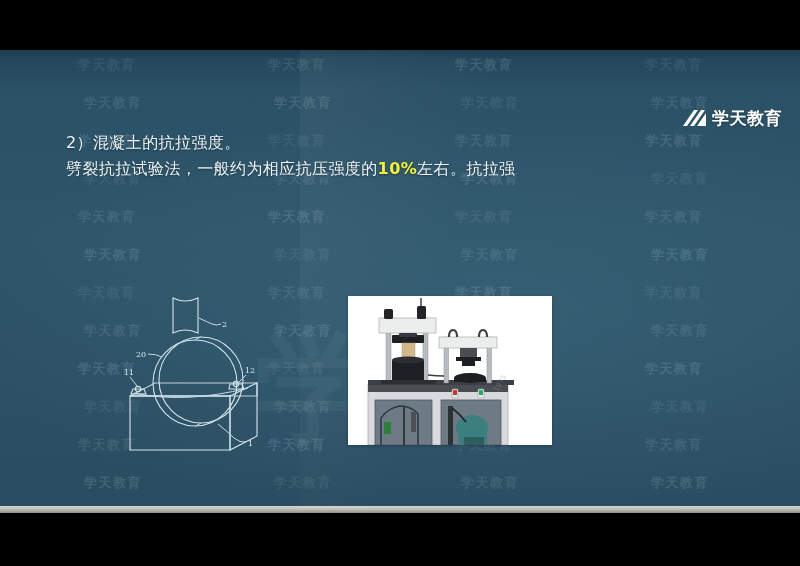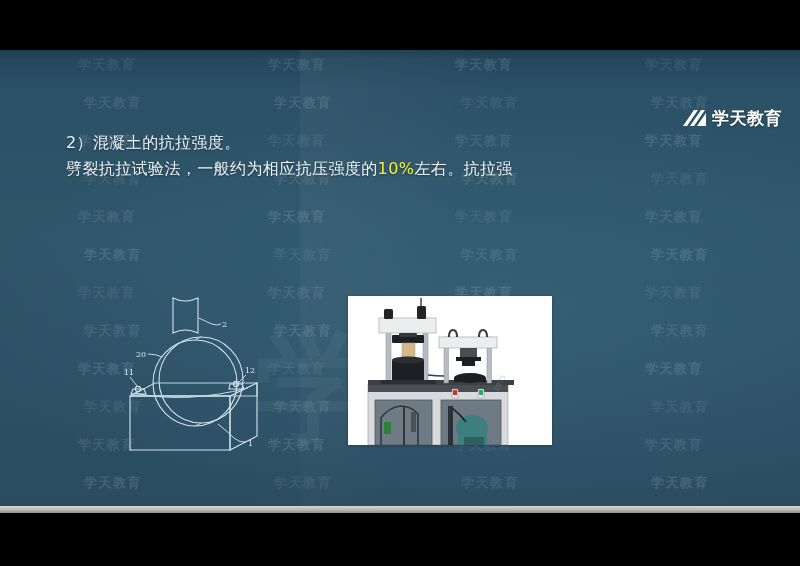--- a/index.html
+++ b/index.html
@@ -64,21 +64,21 @@
   #bodytext{
     position:absolute; left:26px; top:80px; width:748px;
     color:#eef4f7;
     font-size:16px;
     line-height:1.62;
     letter-spacing:.4px;
     text-shadow:0 1px 2px rgba(0,0,0,.38);
   }
   .para{ margin:0; }
   .indent{ padding-left:40px; }
-  .hl{ color:#f2f238; font-weight:400; }
+  .hl{ color:#f2f238; font-weight:700; }
 
   
   #diagram{ position:absolute; left:100px; top:236px; width:192px; height:182px; }
   #diagram svg{ display:block; width:192px; height:182px; }
   .dg-line{ fill:none; stroke:#d4e4ec; stroke-width:1.1; }
   .dg-line2{ fill:none; stroke:#c9dce6; stroke-width:1; }
   .dg-txt{ fill:#dbe8ef; font-size:8px; font-family:"DejaVu Serif","Liberation Serif",serif; }
 
   
   #photo{

